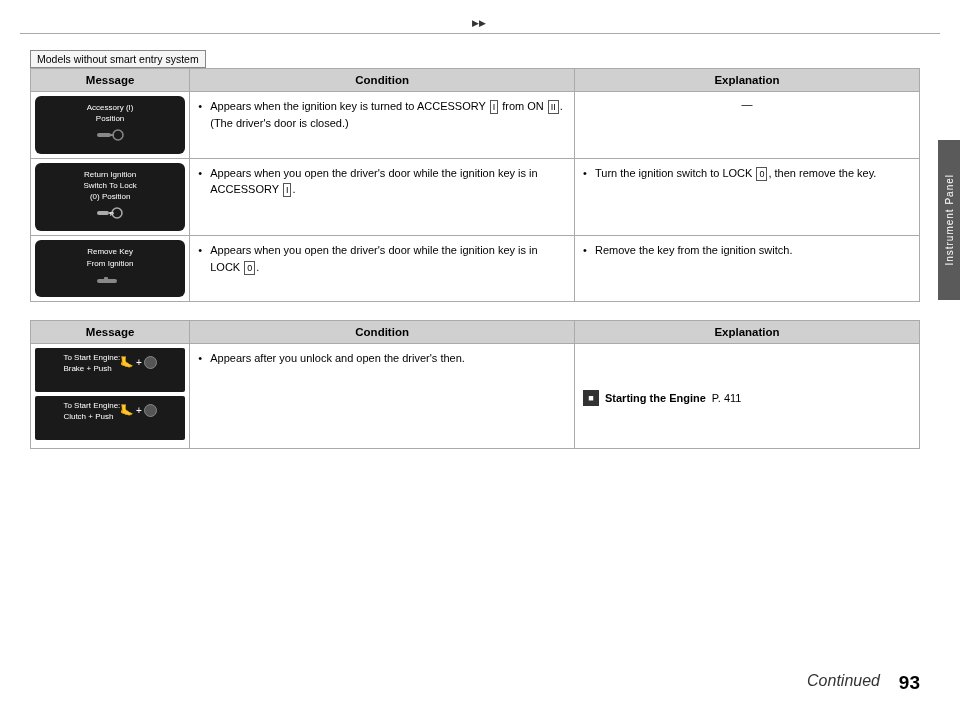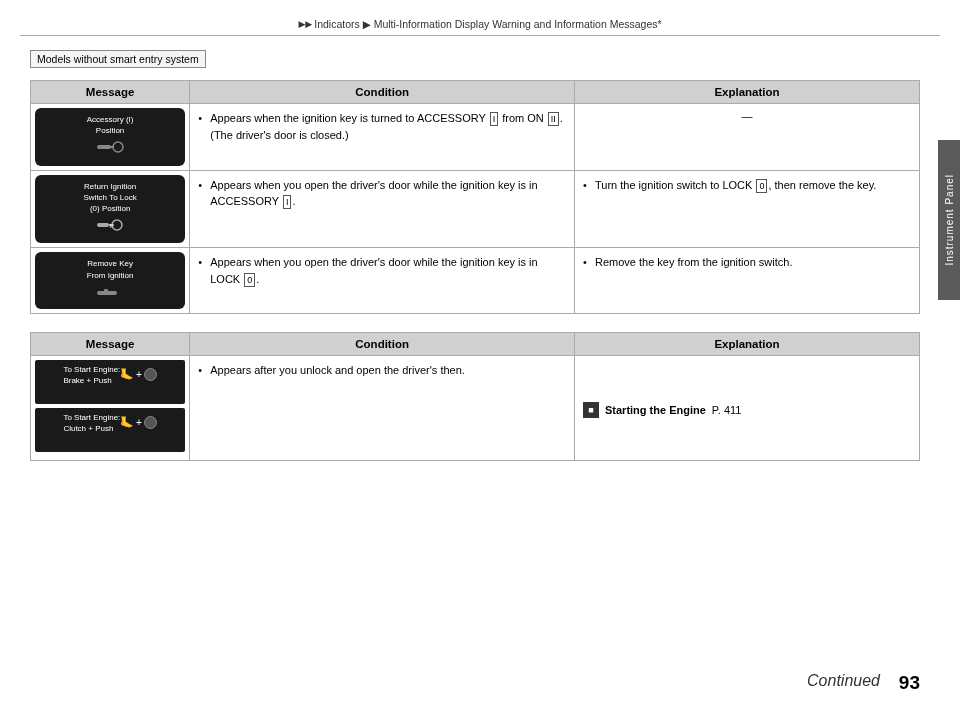--- a/index.html
+++ b/index.html
@@ -89,21 +89,21 @@
       right: 40px;
       bottom: 50px;
     }
 
     
     .section-label {
       display: inline-block;
       border: 1px solid #888;
       padding: 2px 6px;
       font-size: 10.5px;
-      margin-bottom: 12px;
+      margin-bottom: 0;
       background: #f5f5f5;
     }
 
     
     .data-table {
       width: 100%;
       border-collapse: collapse;
       border: 1px solid #aaa;
       margin-bottom: 18px;
     }
@@ -239,21 +239,20 @@
     .plus-sign {
       font-size: 10px;
       color: #fff;
     }
   </style>
 </head>
 <body>
 
 <div class="header-bar">
   <span class="header-triangles">▶▶</span>
-  <span>Indicators ▶ Multi-Information Display Warning and Information Messages*</span>
 </div>
 
 <div class="side-tab">
   <span class="side-tab-text">Instrument Panel</span>
 </div>
 
 <div class="main-content">
 
   <div>
     <span class="section-label">Models without smart entry system</span>

